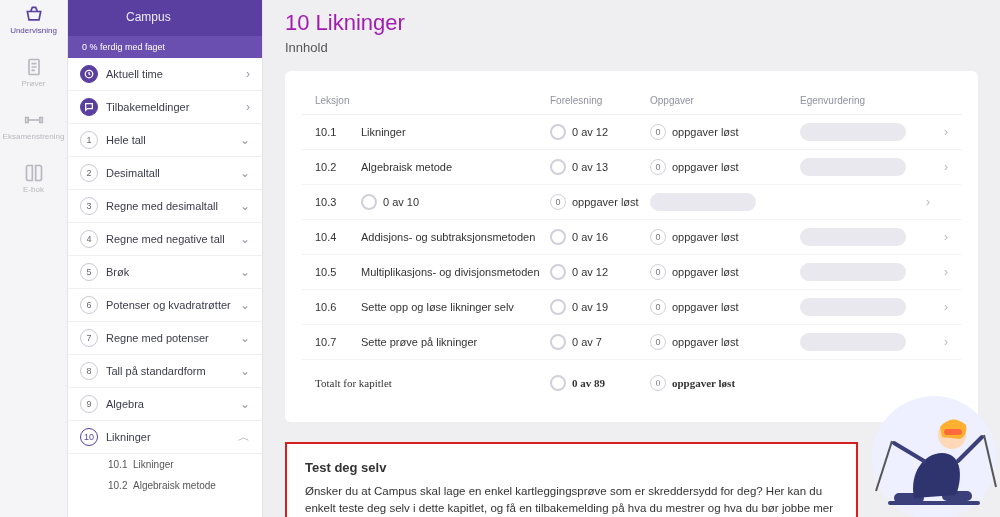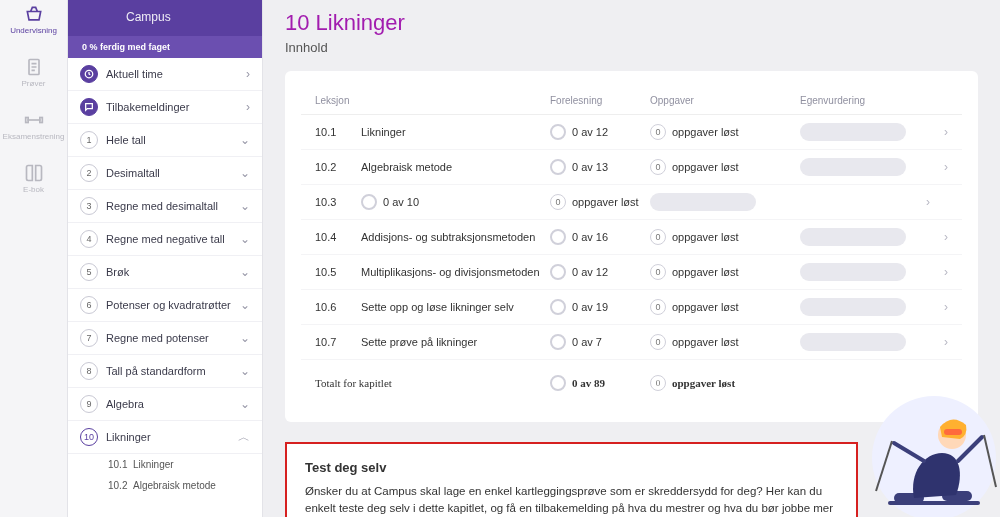--- a/index.html
+++ b/index.html
@@ -11,21 +11,21 @@
   .rail-item { width: 52px; display: flex; flex-direction: column; align-items: center; gap: 2px; font-size: 8px; color: #b8b8c0; cursor: pointer; padding:4px 0;}
   .rail-item.active { color: #5a3fa0; }
   .rail-item svg, .rail-item .ic { width: 20px; height: 20px; }
   .rail-label { text-align:center; }
 
   
   .sidebar { width: 195px; background: #fff; border-right: 1px solid #e3e3e8; display: flex; flex-direction: column; }
   .sb-header { background: #5a3fa0; color: #fff; padding: 10px 14px 12px; }
   .sb-brand { font-size: 12px; opacity:.9;margin-left:44px; }
   .sb-title { font-size: 18px; font-weight: 700; margin-top:2px; }
-  .sb-progress-wrap { background:#6b4fb0; color:#fff; font-size:9px; padding:6px 14px;font-weight:bold; }
+  .sb-progress-wrap { background:#6b4fb0; color:#fff; font-size:9px; padding:6px 14px; }
   .sb-list { flex:1; overflow:auto; }
   .sb-row { display:flex; align-items:center; padding:7px 12px; font-size:11px; color:#3a3a4a; border-bottom:1px solid #f0f0f4; cursor:pointer; gap:8px; }
   .sb-row .badge { width:18px; height:18px; border-radius:50%; border:1px solid #c9c9d4; display:flex; align-items:center; justify-content:center; font-size:9px; color:#666; flex:none; background:#fff;}
   .sb-row .badge.icon { background:#5a3fa0; color:#fff; border-color:#5a3fa0; }
   .sb-row .sb-label { flex:1; }
   .sb-row.current .badge { border-color:#5a3fa0; color:#5a3fa0; }
   .chev { font-size:12px; color:#9898a8; }
   .sb-sub { padding:5px 12px 5px 40px; font-size:10px; color:#555; cursor:pointer; }
 
   

